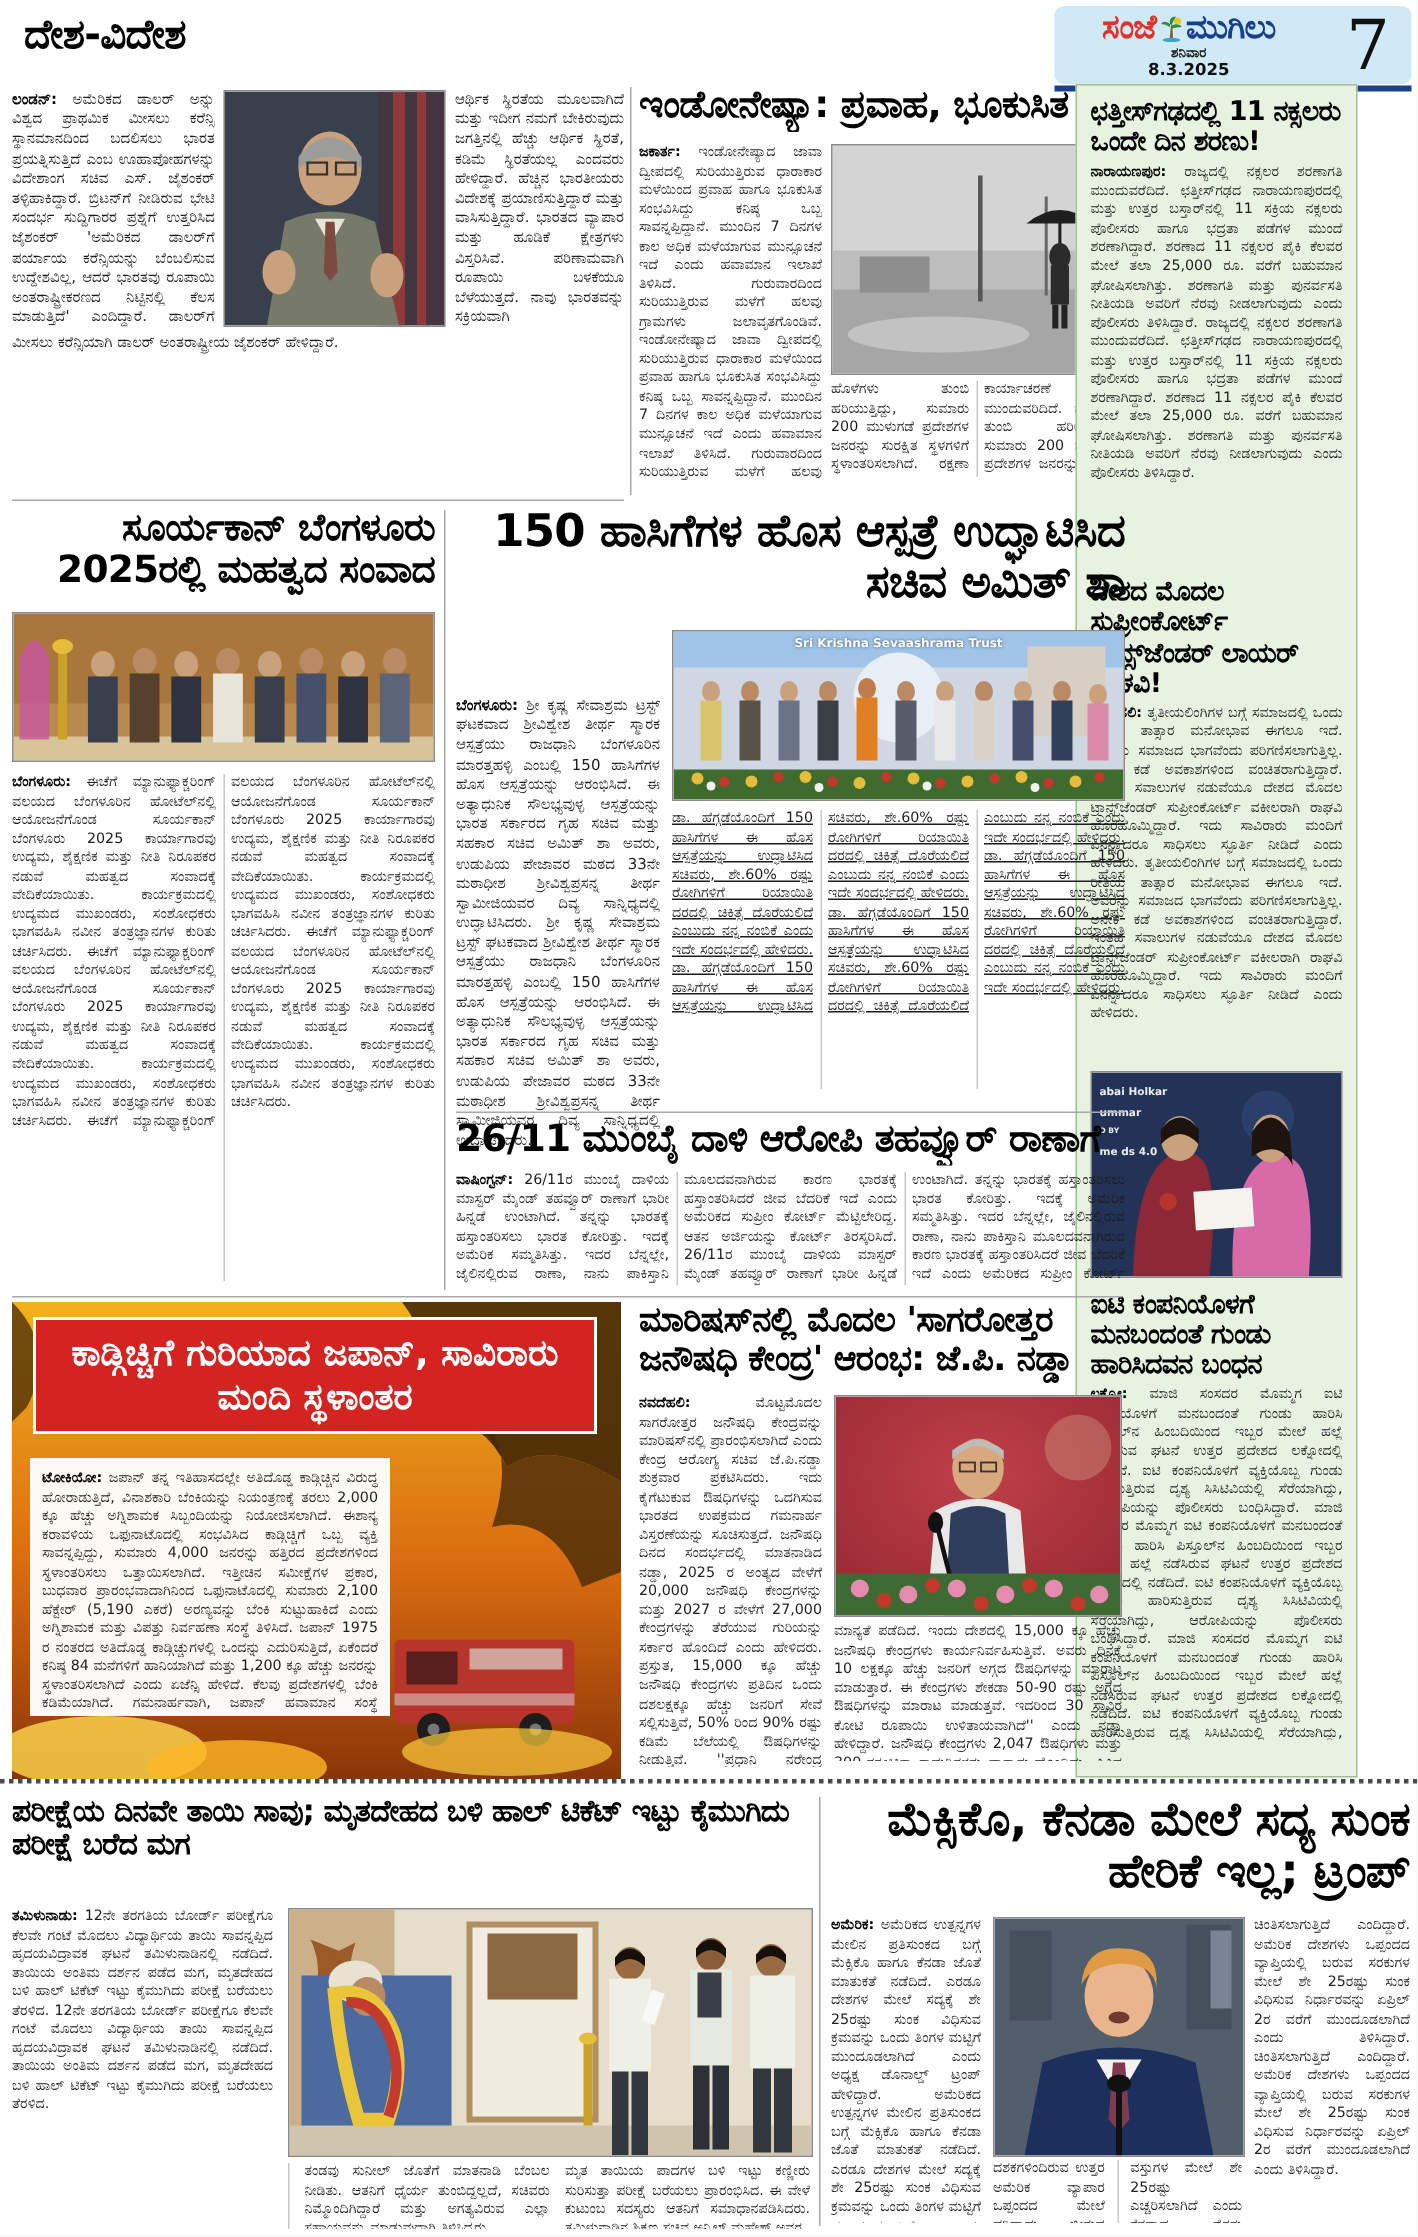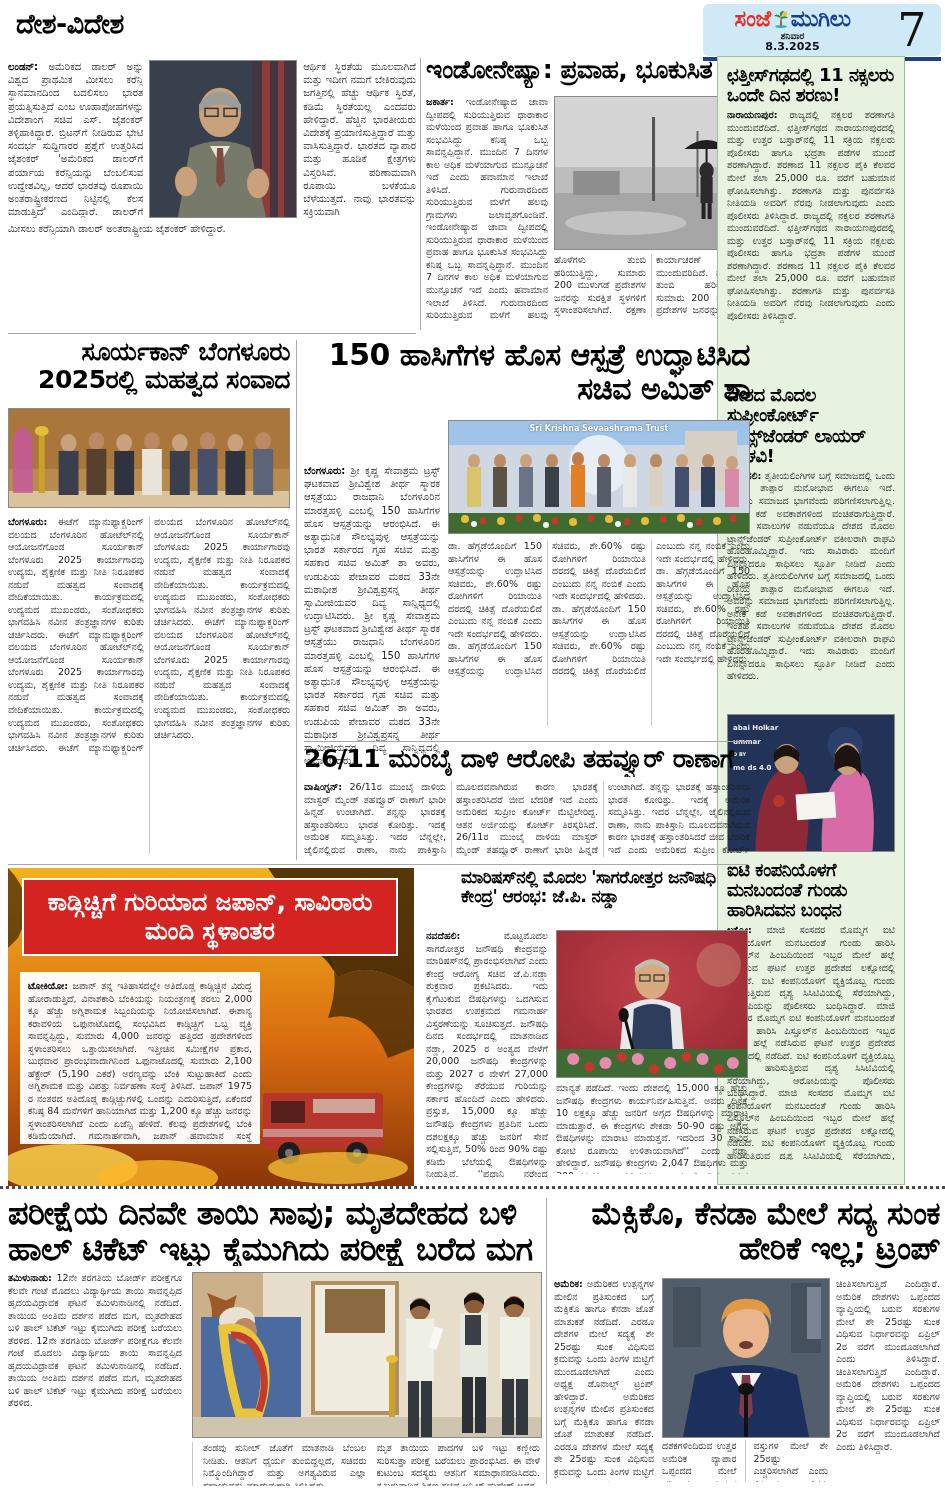--- a/index.html
+++ b/index.html
@@ -241,21 +241,21 @@
 
   <div class="vrule" style="left:296px;top:340px;height:520px;"></div>
 
   <section class="art" style="left:304px;top:338px;width:446px;height:400px;">
     <h2 class="hl center" style="font-size:30px;height:76px;">150 ಹಾಸಿಗೆಗಳ ಹೊಸ ಆಸ್ಪತ್ರೆ ಉದ್ಘಾಟಿಸಿದ ಸಚಿವ ಅಮಿತ್ ಶಾ</h2>
     <div style="display:flex;gap:8px;margin-top:6px;">
       <div class="body" style="width:136px;flex:none;height:310px;margin-top:44px;">
         <span class="dl">ಬೆಂಗಳೂರು:</span>
         <span>ಶ್ರೀ ಕೃಷ್ಣ ಸೇವಾಶ್ರಮ ಟ್ರಸ್ಟ್ ಘಟಕವಾದ ಶ್ರೀವಿಶ್ವೇಶ ತೀರ್ಥ ಸ್ಮಾರಕ ಆಸ್ಪತ್ರೆಯು ರಾಜಧಾನಿ ಬೆಂಗಳೂರಿನ ಮಾರತ್ತಹಳ್ಳಿ ಎಂಬಲ್ಲಿ 150 ಹಾಸಿಗೆಗಳ ಹೊಸ ಆಸ್ಪತ್ರೆಯನ್ನು ಆರಂಭಿಸಿದೆ. ಈ ಅತ್ಯಾಧುನಿಕ ಸೌಲಭ್ಯವುಳ್ಳ ಆಸ್ಪತ್ರೆಯನ್ನು ಭಾರತ ಸರ್ಕಾರದ ಗೃಹ ಸಚಿವ ಮತ್ತು ಸಹಕಾರ ಸಚಿವ ಅಮಿತ್ ಶಾ ಅವರು, ಉಡುಪಿಯ ಪೇಜಾವರ ಮಠದ 33ನೇ ಮಠಾಧೀಶ ಶ್ರೀವಿಶ್ವಪ್ರಸನ್ನ ತೀರ್ಥ ಸ್ವಾಮೀಜಿಯವರ ದಿವ್ಯ ಸಾನ್ನಿಧ್ಯದಲ್ಲಿ ಉದ್ಘಾಟಿಸಿದರು. ಶ್ರೀ ಕೃಷ್ಣ ಸೇವಾಶ್ರಮ ಟ್ರಸ್ಟ್ ಘಟಕವಾದ ಶ್ರೀವಿಶ್ವೇಶ ತೀರ್ಥ ಸ್ಮಾರಕ ಆಸ್ಪತ್ರೆಯು ರಾಜಧಾನಿ ಬೆಂಗಳೂರಿನ ಮಾರತ್ತಹಳ್ಳಿ ಎಂಬಲ್ಲಿ 150 ಹಾಸಿಗೆಗಳ ಹೊಸ ಆಸ್ಪತ್ರೆಯನ್ನು ಆರಂಭಿಸಿದೆ. ಈ ಅತ್ಯಾಧುನಿಕ ಸೌಲಭ್ಯವುಳ್ಳ ಆಸ್ಪತ್ರೆಯನ್ನು ಭಾರತ ಸರ್ಕಾರದ ಗೃಹ ಸಚಿವ ಮತ್ತು ಸಹಕಾರ ಸಚಿವ ಅಮಿತ್ ಶಾ ಅವರು, ಉಡುಪಿಯ ಪೇಜಾವರ ಮಠದ 33ನೇ ಮಠಾಧೀಶ ಶ್ರೀವಿಶ್ವಪ್ರಸನ್ನ ತೀರ್ಥ ಸ್ವಾಮೀಜಿಯವರ ದಿವ್ಯ ಸಾನ್ನಿಧ್ಯದಲ್ಲಿ ಉದ್ಘಾಟಿಸಿದರು.</span>
       </div>
-      <div style="flex:1;">
+      <div style="flex:1;text-decoration:underline;">
         <figure class="ph" style="height:112px;">
           <svg viewBox="0 0 300 112" preserveAspectRatio="none">
             <rect width="300" height="112" fill="#cfd8e2"></rect>
             <rect width="300" height="24" fill="#9fc4e8"></rect>
             <circle cx="150" cy="44" r="30" fill="#e8eef5"></circle>
             <rect x="236" y="10" width="52" height="60" fill="#d8cfc4"></rect>
             <g>
               <g transform="translate(16,30)">
                   <ellipse cx="9" cy="10" rx="6" ry="7" fill="#c9a17c"></ellipse>
                   <rect x="2" y="16" width="14" height="40" fill="#d9c46b"></rect>
@@ -378,21 +378,21 @@
       </svg>
     </figure>
     <div class="redbox">ಕಾಡ್ಗಿಚ್ಚಿಗೆ ಗುರಿಯಾದ ಜಪಾನ್, ಸಾವಿರಾರು ಮಂದಿ ಸ್ಥಳಾಂತರ</div>
     <div class="whitebox body small">
       <span class="dl">ಟೋಕಿಯೋ:</span>
       <span>ಜಪಾನ್ ತನ್ನ ಇತಿಹಾಸದಲ್ಲೇ ಅತಿದೊಡ್ಡ ಕಾಡ್ಗಿಚ್ಚಿನ ವಿರುದ್ಧ ಹೋರಾಡುತ್ತಿದೆ, ವಿನಾಶಕಾರಿ ಬೆಂಕಿಯನ್ನು ನಿಯಂತ್ರಣಕ್ಕೆ ತರಲು 2,000 ಕ್ಕೂ ಹೆಚ್ಚು ಅಗ್ನಿಶಾಮಕ ಸಿಬ್ಬಂದಿಯನ್ನು ನಿಯೋಜಿಸಲಾಗಿದೆ. ಈಶಾನ್ಯ ಕರಾವಳಿಯ ಒಫುನಾಟೊದಲ್ಲಿ ಸಂಭವಿಸಿದ ಕಾಡ್ಗಿಚ್ಚಿಗೆ ಒಬ್ಬ ವ್ಯಕ್ತಿ ಸಾವನ್ನಪ್ಪಿದ್ದು, ಸುಮಾರು 4,000 ಜನರನ್ನು ಹತ್ತಿರದ ಪ್ರದೇಶಗಳಿಂದ ಸ್ಥಳಾಂತರಿಸಲು ಒತ್ತಾಯಿಸಲಾಗಿದೆ. ಇತ್ತೀಚಿನ ಸಮೀಕ್ಷೆಗಳ ಪ್ರಕಾರ, ಬುಧವಾರ ಪ್ರಾರಂಭವಾದಾಗಿನಿಂದ ಒಫುನಾಟೊದಲ್ಲಿ ಸುಮಾರು 2,100 ಹೆಕ್ಟೇರ್ (5,190 ಎಕರೆ) ಅರಣ್ಯವನ್ನು ಬೆಂಕಿ ಸುಟ್ಟುಹಾಕಿದೆ ಎಂದು ಅಗ್ನಿಶಾಮಕ ಮತ್ತು ವಿಪತ್ತು ನಿರ್ವಹಣಾ ಸಂಸ್ಥೆ ತಿಳಿಸಿದೆ. ಜಪಾನ್ 1975 ರ ನಂತರದ ಅತಿದೊಡ್ಡ ಕಾಡ್ಗಿಚ್ಚುಗಳಲ್ಲಿ ಒಂದನ್ನು ಎದುರಿಸುತ್ತಿದೆ, ಏಕೆಂದರೆ ಕನಿಷ್ಠ 84 ಮನೆಗಳಿಗೆ ಹಾನಿಯಾಗಿದೆ ಮತ್ತು 1,200 ಕ್ಕೂ ಹೆಚ್ಚು ಜನರನ್ನು ಸ್ಥಳಾಂತರಿಸಲಾಗಿದೆ ಎಂದು ಏಜೆನ್ಸಿ ಹೇಳಿದೆ. ಕೆಲವು ಪ್ರದೇಶಗಳಲ್ಲಿ ಬೆಂಕಿ ಕಡಿಮೆಯಾಗಿದೆ. ಗಮನಾರ್ಹವಾಗಿ, ಜಪಾನ್ ಹವಾಮಾನ ಸಂಸ್ಥೆ ದತ್ತಾಂಶವನ್ನು ಸಂಗ್ರಹಿಸಲು ಪ್ರಾರಂಭಿಸಿದಾಗಿನಿಂದ ಒಫುನಾಟೊ ಸೇರಿದಂತೆ ಈಶಾನ್ಯ ಪ್ರದೇಶಗಳು 1946 ರಿಂದ ಅತ್ಯಂತ ಶುಷ್ಕ ಚಳಿಗಾಲವನ್ನು ಹೊಂದಿವೆ.</span>
     </div>
   </section>
 
   <section class="art" style="left:426px;top:868px;width:322px;height:318px;">
-    <h2 class="hl" style="font-size:17px;height:56px;margin-left:35px;">ಮಾರಿಷಸ್‌ನಲ್ಲಿ ಮೊದಲ 'ಸಾಗರೋತ್ತರ ಜನೌಷಧಿ ಕೇಂದ್ರ' ಆರಂಭ: ಜೆ.ಪಿ. ನಡ್ಡಾ</h2>
+    <h2 class="hl" style="font-size:23px;height:56px;">ಮಾರಿಷಸ್‌ನಲ್ಲಿ ಮೊದಲ 'ಸಾಗರೋತ್ತರ ಜನೌಷಧಿ ಕೇಂದ್ರ' ಆರಂಭ: ಜೆ.ಪಿ. ನಡ್ಡಾ</h2>
     <div style="display:flex;gap:8px;margin-top:6px;">
       <div class="body small" style="width:122px;flex:none;height:248px;">
         <span class="dl">ನವದೆಹಲಿ:</span>
         <span>ಮೊಟ್ಟಮೊದಲ ಸಾಗರೋತ್ತರ ಜನೌಷಧಿ ಕೇಂದ್ರವನ್ನು ಮಾರಿಷಸ್‌ನಲ್ಲಿ ಪ್ರಾರಂಭಿಸಲಾಗಿದೆ ಎಂದು ಕೇಂದ್ರ ಆರೋಗ್ಯ ಸಚಿವ ಜೆ.ಪಿ.ನಡ್ಡಾ ಶುಕ್ರವಾರ ಪ್ರಕಟಿಸಿದರು. ಇದು ಕೈಗೆಟುಕುವ ಔಷಧಿಗಳನ್ನು ಒದಗಿಸುವ ಭಾರತದ ಉಪಕ್ರಮದ ಗಮನಾರ್ಹ ವಿಸ್ತರಣೆಯನ್ನು ಸೂಚಿಸುತ್ತದೆ. ಜನೌಷಧಿ ದಿನದ ಸಂದರ್ಭದಲ್ಲಿ ಮಾತನಾಡಿದ ನಡ್ಡಾ, 2025 ರ ಅಂತ್ಯದ ವೇಳೆಗೆ 20,000 ಜನೌಷಧಿ ಕೇಂದ್ರಗಳನ್ನು ಮತ್ತು 2027 ರ ವೇಳೆಗೆ 27,000 ಕೇಂದ್ರಗಳನ್ನು ತೆರೆಯುವ ಗುರಿಯನ್ನು ಸರ್ಕಾರ ಹೊಂದಿದೆ ಎಂದು ಹೇಳಿದರು. ಪ್ರಸ್ತುತ, 15,000 ಕ್ಕೂ ಹೆಚ್ಚು ಜನೌಷಧಿ ಕೇಂದ್ರಗಳು ಪ್ರತಿದಿನ ಒಂದು ದಶಲಕ್ಷಕ್ಕೂ ಹೆಚ್ಚು ಜನರಿಗೆ ಸೇವೆ ಸಲ್ಲಿಸುತ್ತಿವೆ, 50% ರಿಂದ 90% ರಷ್ಟು ಕಡಿಮೆ ಬೆಲೆಯಲ್ಲಿ ಔಷಧಿಗಳನ್ನು ನೀಡುತ್ತಿವೆ. ''ಪ್ರಧಾನಿ ನರೇಂದ್ರ ಮೋದಿಯವರ ದೂರದೃಷ್ಟಿಯ ನಾಯಕತ್ವದಲ್ಲಿ, ಪ್ರಧಾನ ಮಂತ್ರಿ ಭಾರತೀಯ ಜನೌಷಧಿ ಪರಿಯೋಜನೆ (ಪಿಎಂಬಿಜೆಪಿ) 'ಆಚೆ ಭಿ, ಸಸ್ತಿ ಭಿ' ಮಂತ್ರದೊಂದಿಗೆ ಆರೋಗ್ಯ ರಕ್ಷಣೆಯನ್ನು ಪರಿವರ್ತಿಸಿದೆ, ಎಲ್ಲರಿಗೂ ಉತ್ತಮ ಗುಣಮಟ್ಟದ, ಕೈಗೆಟುಕುವ ಔಷಧಿಗಳನ್ನು ನೀಡುತ್ತಿದೆ.</span>
       </div>
       <div style="flex:1;">
         <figure class="ph" style="height:146px;">
           <svg viewBox="0 0 188 146" preserveAspectRatio="none">
             <defs>
                 <radialGradient id="red" cx="0.5" cy="0.35" r="0.9">
@@ -429,21 +429,21 @@
           </svg>
         </figure>
         <div class="body small" style="height:92px;margin-top:4px;">ಮಾನ್ಯತೆ ಪಡೆದಿದೆ. ಇಂದು ದೇಶದಲ್ಲಿ 15,000 ಕ್ಕೂ ಹೆಚ್ಚು ಜನೌಷಧಿ ಕೇಂದ್ರಗಳು ಕಾರ್ಯನಿರ್ವಹಿಸುತ್ತಿವೆ. ಅವರು ದಿನಕ್ಕೆ 10 ಲಕ್ಷಕ್ಕೂ ಹೆಚ್ಚು ಜನರಿಗೆ ಅಗ್ಗದ ಔಷಧಿಗಳನ್ನು ಮಾರಾಟ ಮಾಡುತ್ತಾರೆ. ಈ ಕೇಂದ್ರಗಳು ಶೇಕಡಾ 50-90 ರಷ್ಟು ಅಗ್ಗದ ಔಷಧಿಗಳನ್ನು ಮಾರಾಟ ಮಾಡುತ್ತವೆ. ಇದರಿಂದ 30 ಸಾವಿರ ಕೋಟಿ ರೂಪಾಯಿ ಉಳಿತಾಯವಾಗಿದೆ'' ಎಂದು ನಡ್ಡಾ ಹೇಳಿದ್ದಾರೆ. ಜನೌಷಧಿ ಕೇಂದ್ರಗಳು 2,047 ಔಷಧಿಗಳು ಮತ್ತು 300 ಶಸ್ತ್ರಚಿಕಿತ್ಸಾ ಸಾಮಗ್ರಿಗಳನ್ನು ದಾಸ್ತಾನು ಹೊಂದಿದ್ದು, ವಿವಿಧ ಚಿಕಿತ್ಸಕ ಅಗತ್ಯಗಳನ್ನು ಪೂರೈಸುತ್ತವೆ ಎಂದು ಅವರು ಹೇಳಿದರು.</div>
       </div>
     </div>
   </section>
 
   <div class="dotted"></div>
 
   <section class="art" style="left:8px;top:1196px;width:532px;height:290px;">
-    <h2 class="hl" style="font-size:32px;height:70px;">ಪರೀಕ್ಷೆಯ ದಿನವೇ ತಾಯಿ ಸಾವು; ಮೃತದೇಹದ ಬಳಿ ಹಾಲ್ ಟಿಕೆಟ್ ಇಟ್ಟು ಕೈಮುಗಿದು ಪರೀಕ್ಷೆ ಬರೆದ ಮಗ</h2>
+    <h2 class="hl" style="font-size:20px;height:70px;">ಪರೀಕ್ಷೆಯ ದಿನವೇ ತಾಯಿ ಸಾವು; ಮೃತದೇಹದ ಬಳಿ ಹಾಲ್ ಟಿಕೆಟ್ ಇಟ್ಟು ಕೈಮುಗಿದು ಪರೀಕ್ಷೆ ಬರೆದ ಮಗ</h2>
     <div style="position:relative;height:214px;margin-top:6px;">
       <div class="body small" style="position:absolute;left:0;top:0;width:174px;height:212px;">
         <span class="dl">ತಮಿಳುನಾಡು:</span>
         <span>12ನೇ ತರಗತಿಯ ಬೋರ್ಡ್ ಪರೀಕ್ಷೆಗೂ ಕೆಲವೇ ಗಂಟೆ ಮೊದಲು ವಿದ್ಯಾರ್ಥಿಯ ತಾಯಿ ಸಾವನ್ನಪ್ಪಿದ ಹೃದಯವಿದ್ರಾವಕ ಘಟನೆ ತಮಿಳುನಾಡಿನಲ್ಲಿ ನಡೆದಿದೆ. ತಾಯಿಯ ಅಂತಿಮ ದರ್ಶನ ಪಡೆದ ಮಗ, ಮೃತದೇಹದ ಬಳಿ ಹಾಲ್ ಟಿಕೆಟ್ ಇಟ್ಟು ಕೈಮುಗಿದು ಪರೀಕ್ಷೆ ಬರೆಯಲು ತೆರಳಿದ. 12ನೇ ತರಗತಿಯ ಬೋರ್ಡ್ ಪರೀಕ್ಷೆಗೂ ಕೆಲವೇ ಗಂಟೆ ಮೊದಲು ವಿದ್ಯಾರ್ಥಿಯ ತಾಯಿ ಸಾವನ್ನಪ್ಪಿದ ಹೃದಯವಿದ್ರಾವಕ ಘಟನೆ ತಮಿಳುನಾಡಿನಲ್ಲಿ ನಡೆದಿದೆ. ತಾಯಿಯ ಅಂತಿಮ ದರ್ಶನ ಪಡೆದ ಮಗ, ಮೃತದೇಹದ ಬಳಿ ಹಾಲ್ ಟಿಕೆಟ್ ಇಟ್ಟು ಕೈಮುಗಿದು ಪರೀಕ್ಷೆ ಬರೆಯಲು ತೆರಳಿದ.</span>
       </div>
       <figure class="ph" style="position:absolute;left:184px;top:0;width:348px;height:164px;">
         <svg viewBox="0 0 348 164" preserveAspectRatio="none">
           <rect width="348" height="164" fill="#e6decb"></rect>
           <rect width="70" height="164" fill="#cbb089"></rect>
           <path d="M14 20 Q24 40 14 66 Q30 54 34 28 Z" fill="#9c5a28"></path>

